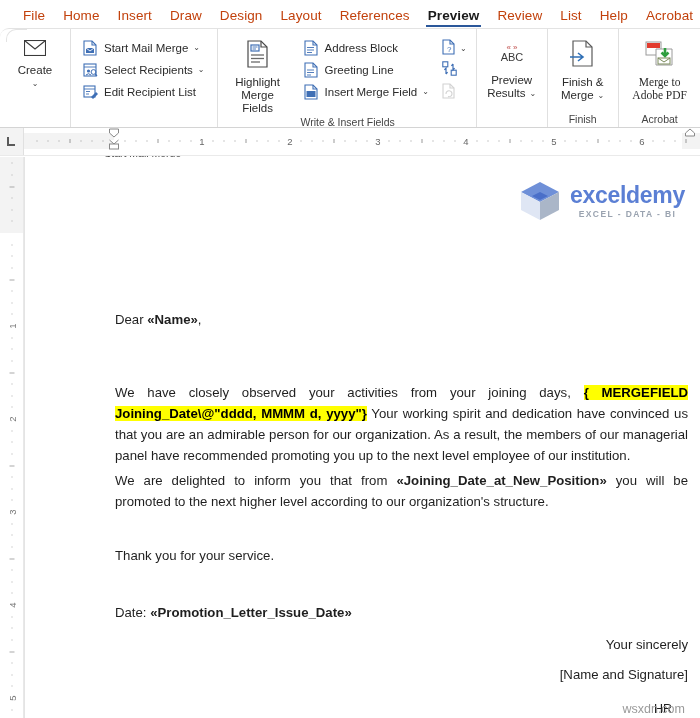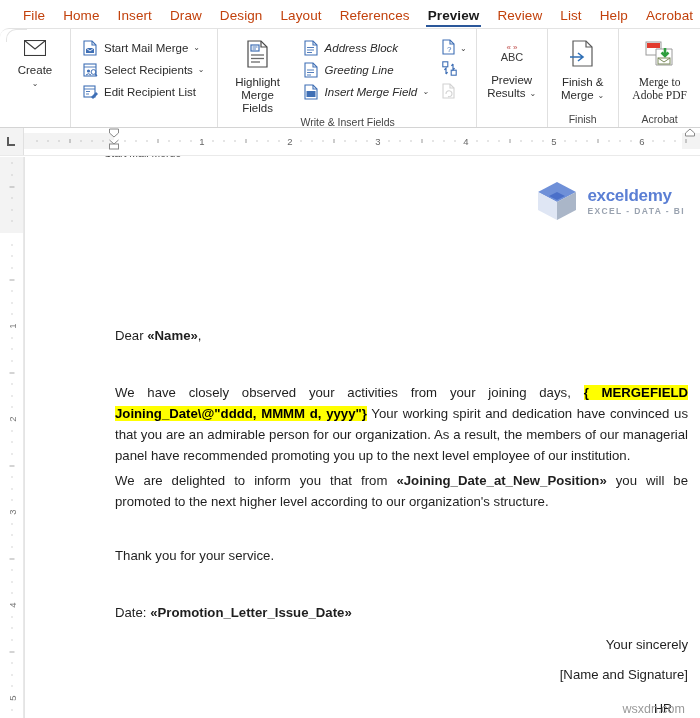--- a/index.html
+++ b/index.html
@@ -186,38 +186,38 @@
     left: 80px; right: 12px; top: 0;
     font-family: "Liberation Sans", sans-serif;
     color: #1a1a1a;
   }
   #logo {
     position: absolute; top: 22px; right: 3px;
     display: flex; align-items: center; gap: 7px;
   }
   .logo-text { display: flex; flex-direction: column; line-height: 1; }
   .logo-name {
-    font-size: 17px; font-weight: bold; color: #5b7fd4;
+    font-size: 23px; font-weight: bold; color: #5b7fd4;
     letter-spacing: -0.3px;
   }
   .logo-sub {
     font-size: 8.5px; font-weight: bold; color: #9aa3b0;
     letter-spacing: 1.4px; margin-top: 3px; text-align:center;
   }
 
   .ptext {
     font-size: 13.2px;
     line-height: 21px;
     color: #1f1f1f;
     text-align: justify;
   }
   .mf { font-weight: bold; }
   .hl { background: #FFFF00; font-weight: bold; color: #000; }
 
-  #greeting { position: absolute; top: 168px; left: 0; }
+  #greeting { position: absolute; top: 152px; left: 0; }
   #para1 { position: absolute; top: 225px; left: 0; right: 0; }
   #para2 { position: absolute; top: 313px; left: 0; right: 0; }
   #thanks { position: absolute; top: 388px; left: 0; }
   #dateline { position: absolute; top: 445px; left: 0; }
   #signblock {
     position: absolute; top: 473px; left: 0; right: 0;
     text-align: right;
     font-size: 13.2px; line-height: 30px; color: #1f1f1f;
   }
   #hrline { position:absolute; top: 545px; right: 16px; font-size: 12.5px; color:#1f1f1f; }
@@ -320,21 +320,21 @@
             <line x1="7.5" y1="9" x2="11" y2="9" stroke="#3f6fb5" stroke-width="0.9"></line>
             <line x1="6" y1="15" x2="19" y2="15" stroke="#6a6a6a" stroke-width="1.3"></line>
             <line x1="6" y1="18.5" x2="19" y2="18.5" stroke="#6a6a6a" stroke-width="1.3"></line>
             <line x1="6" y1="22" x2="15" y2="22" stroke="#6a6a6a" stroke-width="1.3"></line>
           </svg>
         </span>
         <span>Highlight</span>
         <span>Merge Fields</span>
       </div>
 
-      <div class="smallcol" style="margin-left:4px;font-style:italic;">
+      <div class="smallcol" style="margin-left:4px;">
         <div class="smallbtn">
           <span class="glyph">
             <svg width="14" height="16" viewBox="0 0 14 16">
               <path d="M1 1 h8 l4 4 v10 h-12 z" fill="#fff" stroke="#3f6fb5" stroke-width="1.1"></path>
               <path d="M9 1 v4 h4" fill="none" stroke="#3f6fb5" stroke-width="1.1"></path>
               <line x1="3" y1="7.5" x2="10" y2="7.5" stroke="#3f6fb5" stroke-width="0.9"></line>
               <line x1="3" y1="10" x2="10" y2="10" stroke="#3f6fb5" stroke-width="0.9"></line>
               <line x1="3" y1="12.5" x2="8" y2="12.5" stroke="#3f6fb5" stroke-width="0.9"></line>
             </svg>
           </span>

